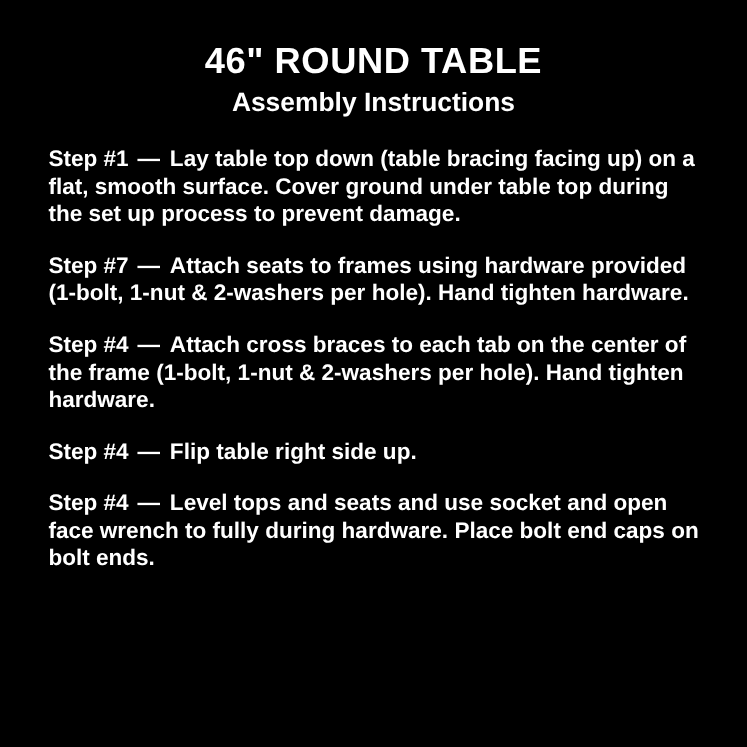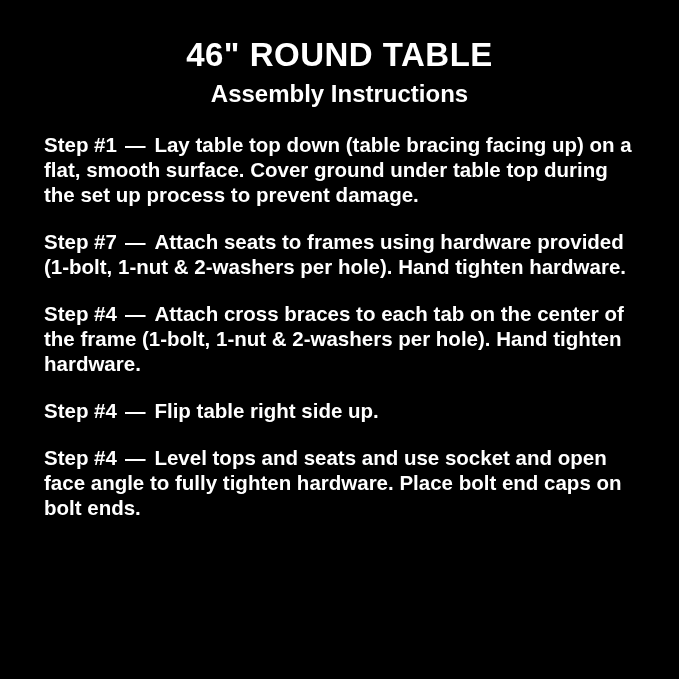--- a/index.html
+++ b/index.html
@@ -61,17 +61,17 @@
 
     <p class="step"><span class="step-label">Step #1</span><span class="step-dash">—</span><span>Lay table top down (table bracing facing up) on a flat, smooth surface. Cover ground under table top during the set up process to prevent damage.</span></p>
 
 
     <p class="step"><span class="step-label">Step #7</span><span class="step-dash">—</span><span>Attach seats to frames using hardware provided (1-bolt, 1-nut &amp; 2-washers per hole). Hand tighten hardware.</span></p>
 
     <p class="step"><span class="step-label">Step #4</span><span class="step-dash">—</span><span>Attach cross braces to each tab on the center of the frame (1-bolt, 1-nut &amp; 2-washers per hole). Hand tighten hardware.</span></p>
 
     <p class="step"><span class="step-label">Step #4</span><span class="step-dash">—</span><span>Flip table right side up.</span></p>
 
-    <p class="step"><span class="step-label">Step #4</span><span class="step-dash">—</span><span>Level tops and seats and use socket and open face angle to fully tighten hardware. Place bolt end caps on bolt ends.</span></p>
+    <p class="step"><span class="step-label">Step #4</span><span class="step-dash">—</span><span>Level tops and seats and use socket and open face wrench to fully during hardware. Place bolt end caps on bolt ends.</span></p>
 
   </div>
 
 </div>
 
 </body></html>

